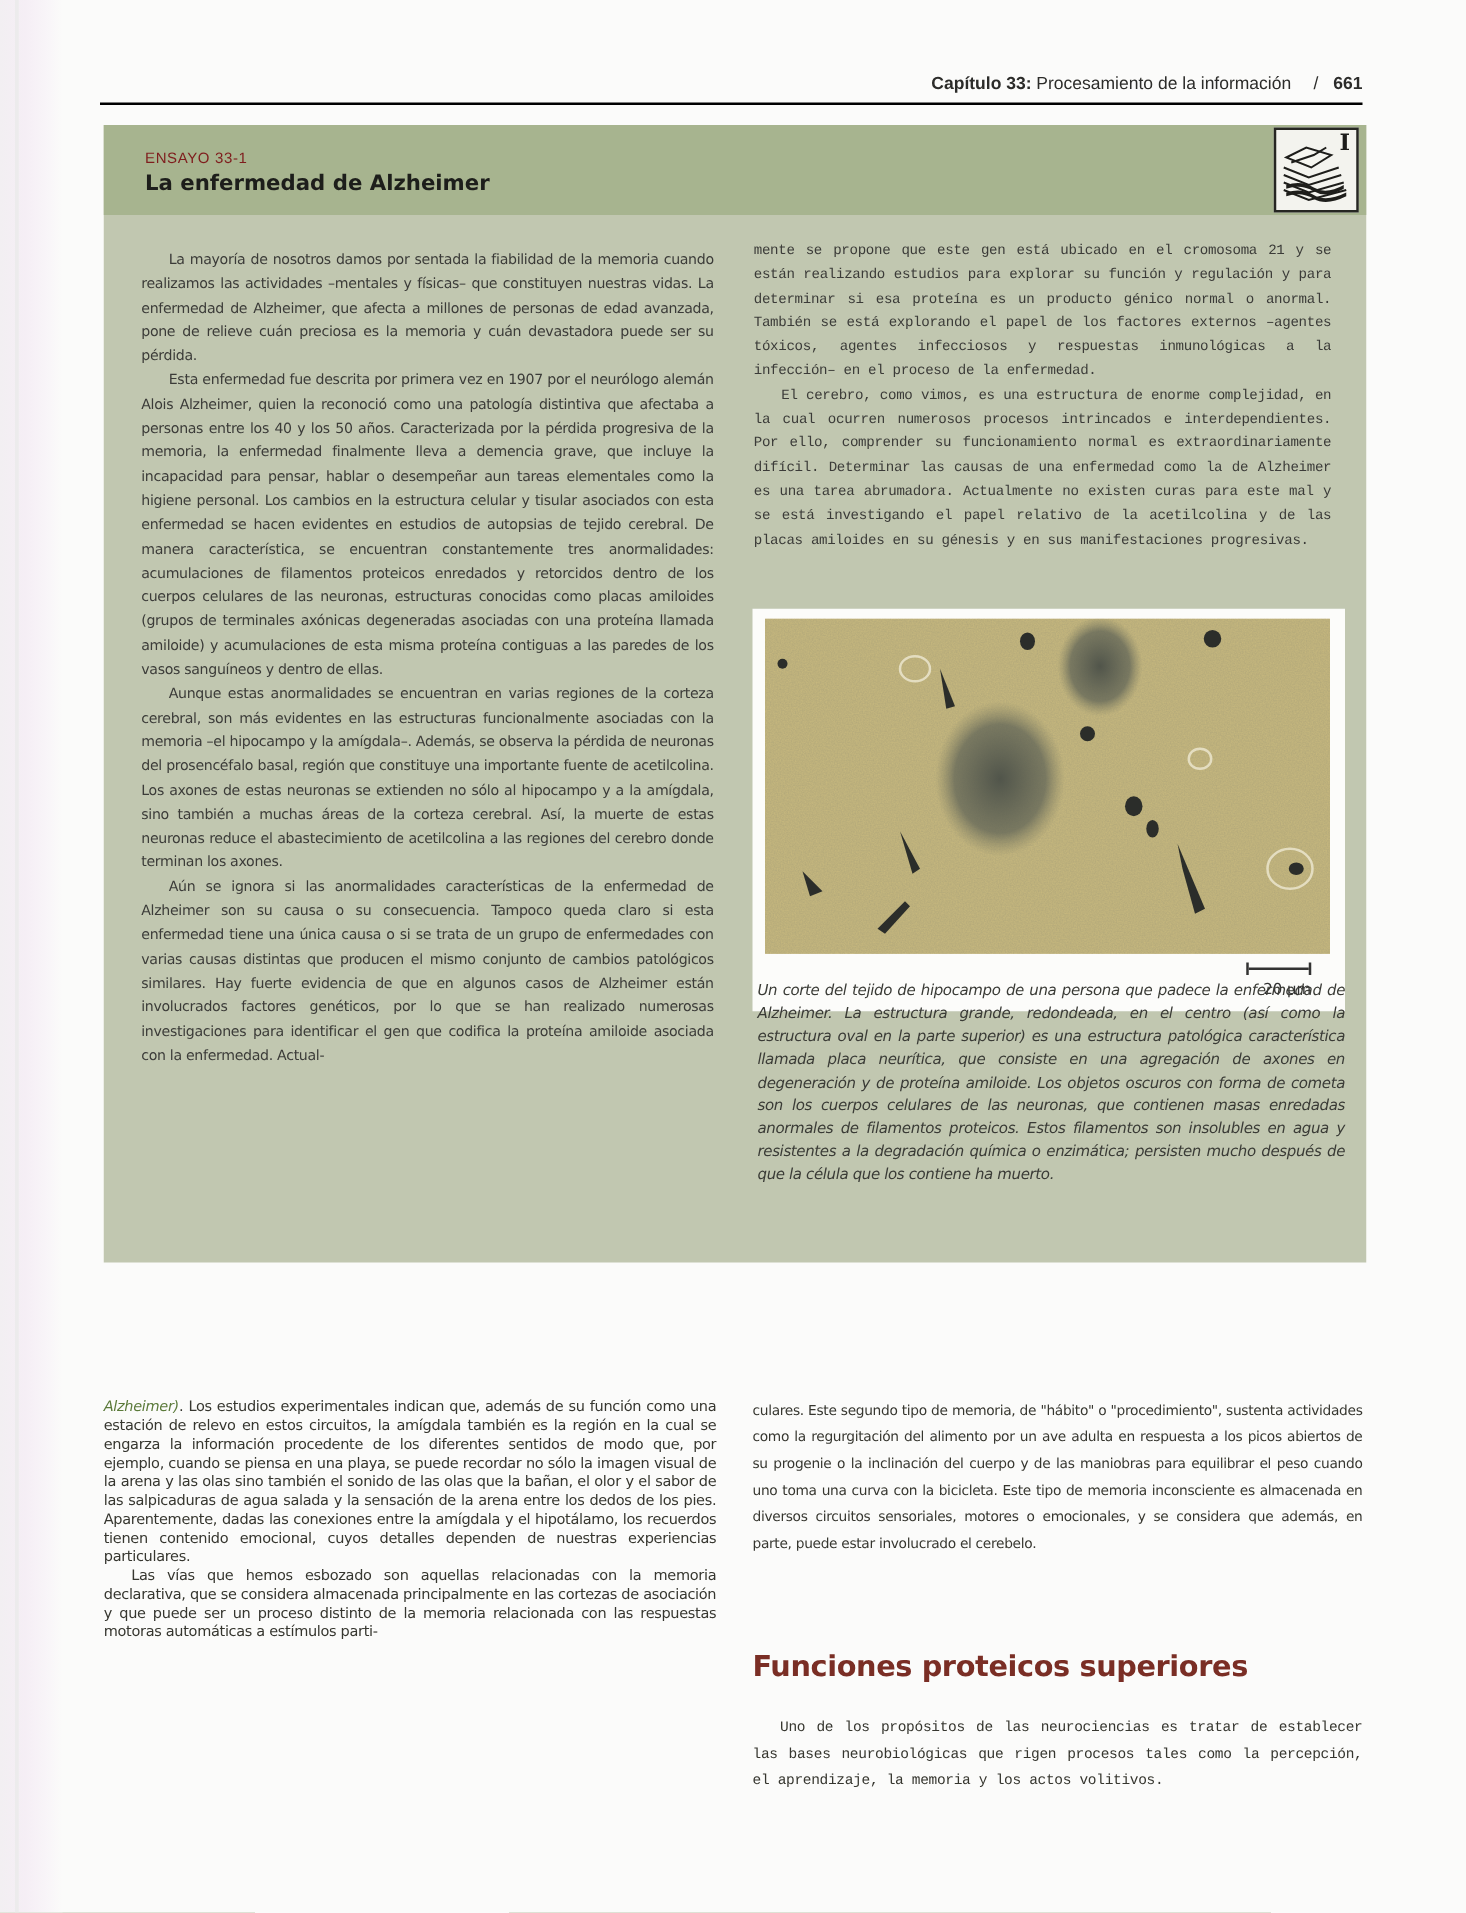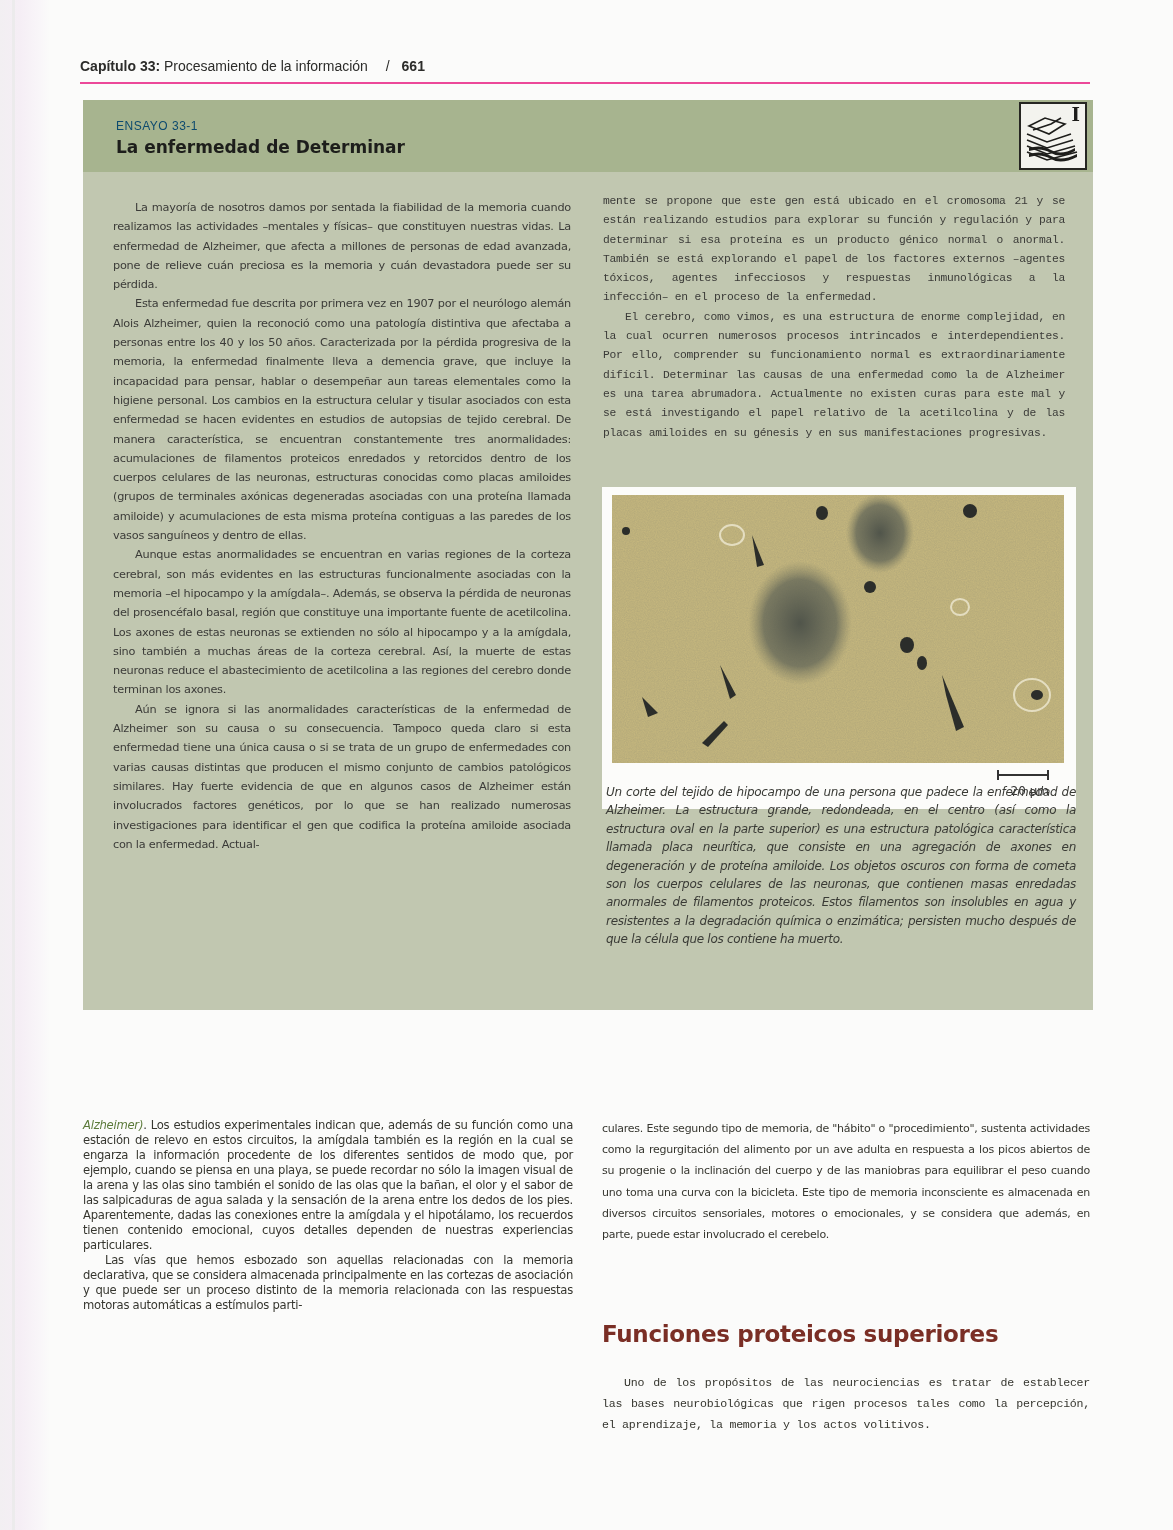--- a/index.html
+++ b/index.html
@@ -13,38 +13,38 @@
     position:absolute; left:0; top:0; width:50px; height:1530px;
     background:linear-gradient(90deg,#f2eff2 0%,#f5eef5 40%,#f9f6f9 80%,#fbfbfa 100%);
   }
   .page-edge::before {
     content:""; position:absolute; left:12px; top:0; width:3px; height:100%;
     background:#ecebec;
   }
   
   .running-head {
     position:absolute; left:80px; top:58px; width:1010px; height:24px;
-    border-bottom:2px solid #ec4899;
+    border-bottom:2px solid #000000;
     font-family:"Liberation Sans", sans-serif; font-size:14px;
-    color:#2c2c2a;
+    text-align:right; color:#2c2c2a;
   }
   .running-head .chap { font-weight:bold; }
   .running-head .sep { margin:0 8px 0 14px; }
   .running-head .pnum { font-weight:bold; }
   
   .essay {
     position:absolute; left:83px; top:100px; width:1010px; height:910px;
     background:#c1c7b0;
   }
   .essay-head {
     position:absolute; left:0; top:0; width:1010px; height:72px;
     background:#a7b48f;
   }
   .essay-kicker {
-    position:absolute; left:33px; top:19px; font-size:12px; color:#0c4a6e;
+    position:absolute; left:33px; top:19px; font-size:12px; color:#7f1d1d;
     font-family:"Liberation Sans", sans-serif; letter-spacing:0.5px;
   }
   .essay-title {
     position:absolute; left:33px; top:37px; font-size:17px; font-weight:bold; color:#1d1e1b;
   }
   .essay-icon {
     position:absolute; right:6px; top:2px; width:68px; height:68px;
     background:#f3f3ee; border:2px solid #262622; box-sizing:border-box;
   }
   .essay-icon .roman {
@@ -97,21 +97,21 @@
 <div class="running-head">
   <span class="chap">Capítulo 33:</span>
   <span>Procesamiento de la información</span>
   <span class="sep">/</span>
   <span class="pnum">661</span>
 </div>
 
 <section class="essay">
   <div class="essay-head">
     <div class="essay-kicker">ENSAYO 33-1</div>
-    <div class="essay-title">La enfermedad de Determinar</div>
+    <div class="essay-title">La enfermedad de Alzheimer</div>
     <div class="essay-icon">
       <svg width="64" height="64" viewBox="0 0 64 64">
         <g fill="none" stroke="#1e1e1b" stroke-width="1.6">
           <path d="M8 22 L24 14 L44 20 L28 30 Z" fill="#f6f6f0"></path>
           <path d="M6 30 L26 38 L50 30"></path>
           <path d="M6 36 L26 44 L52 36"></path>
           <path d="M6 42 L26 50 L54 42"></path>
           <path d="M6 48 L26 56 L56 48"></path>
           <path d="M12 26 L30 20 L40 14"></path>
         </g>

